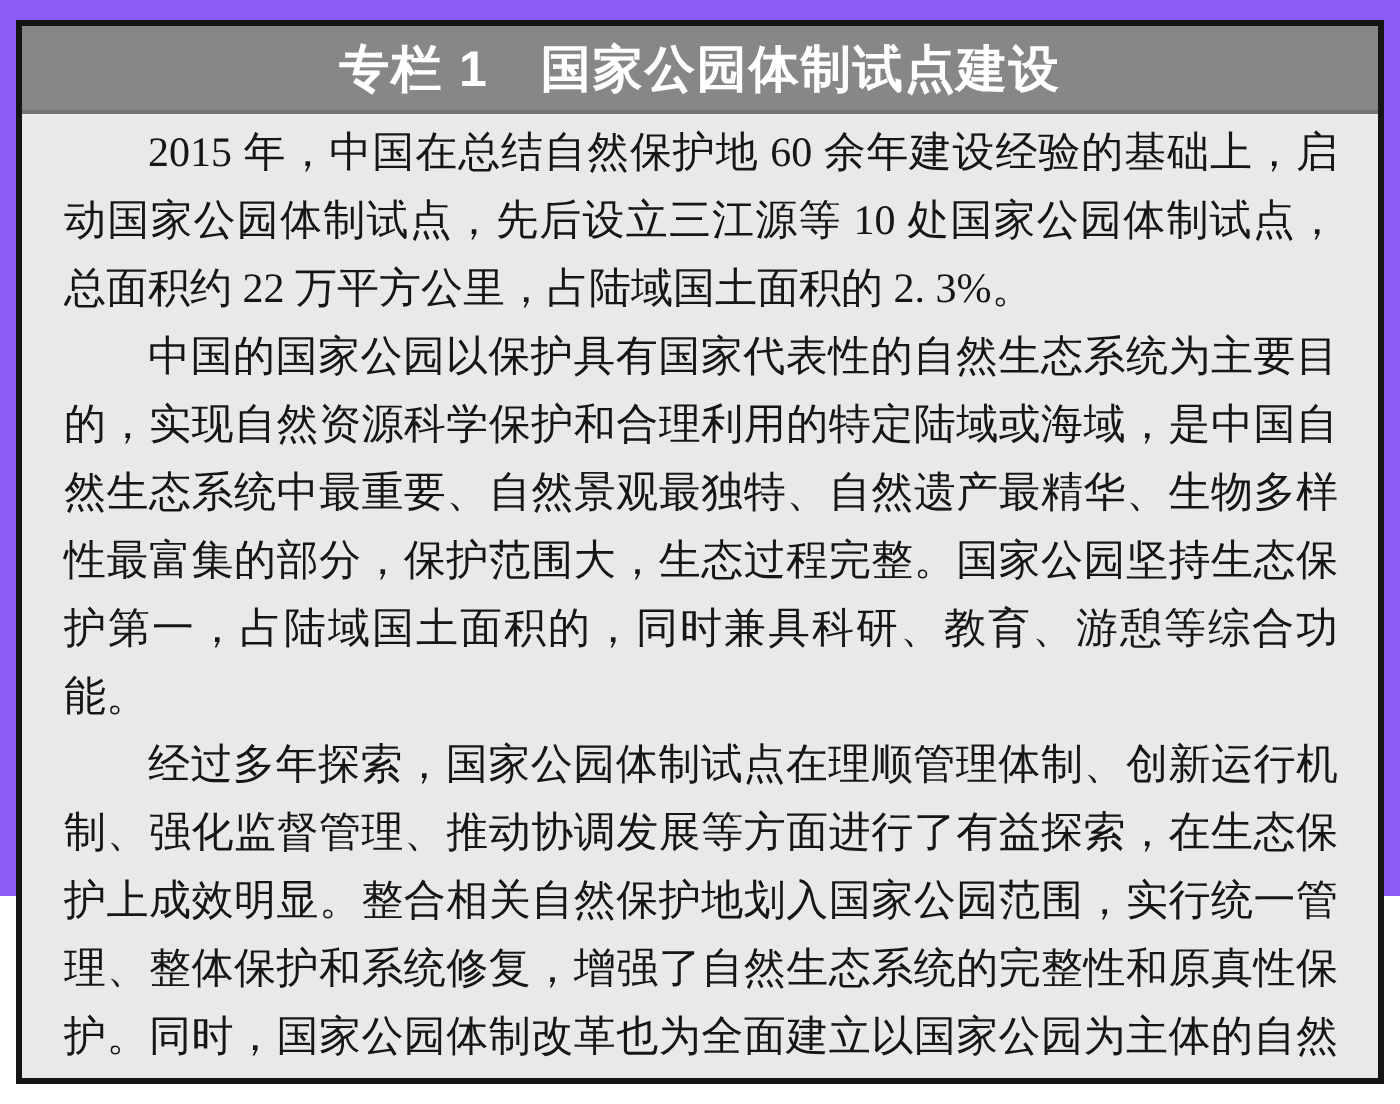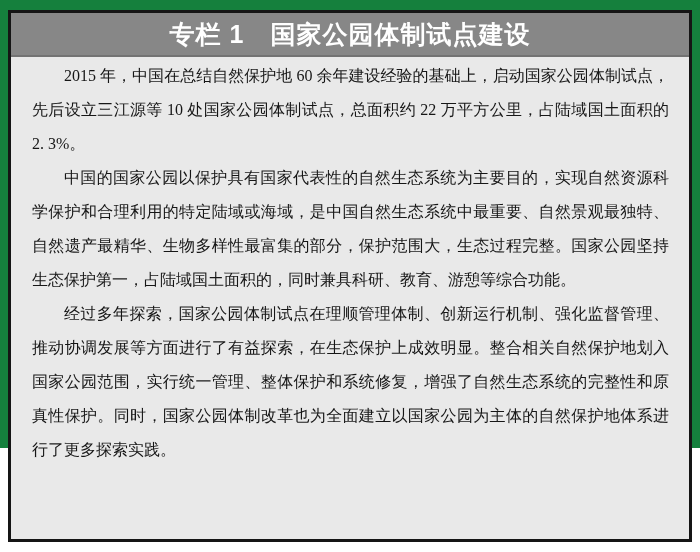--- a/index.html
+++ b/index.html
@@ -7,21 +7,21 @@
     padding: 0;
     width: 700px;
     height: 552px;
     background: #ffffff;
     overflow: hidden;
   }
   .page {
     position: relative;
     width: 700px;
     height: 448px;
-    background: #15803d;
+    background: #8b5cf6;
   }
   .panel {
     position: absolute;
     left: 8px;
     top: 10px;
     width: 684px;
     height: 532px;
     box-sizing: border-box;
     border: 3px solid #151515;
     background: #e9e9e9;
@@ -46,21 +46,21 @@
   .panel-body {
     box-sizing: border-box;
     padding: 2px 20px 0 21px;
     height: 483px;
     overflow: hidden;
   }
   .panel-body p {
     margin: 0;
     text-indent: 2em;
     font-family: "Liberation Serif", "DejaVu Serif", serif;
-    font-size: 16px;
+    font-size: 21px;
     line-height: 34px;
     color: #161616;
     text-align: justify;
     text-justify: inter-ideograph;
   }
 </style>
 </head>
 <body>
 
 <div class="page">

